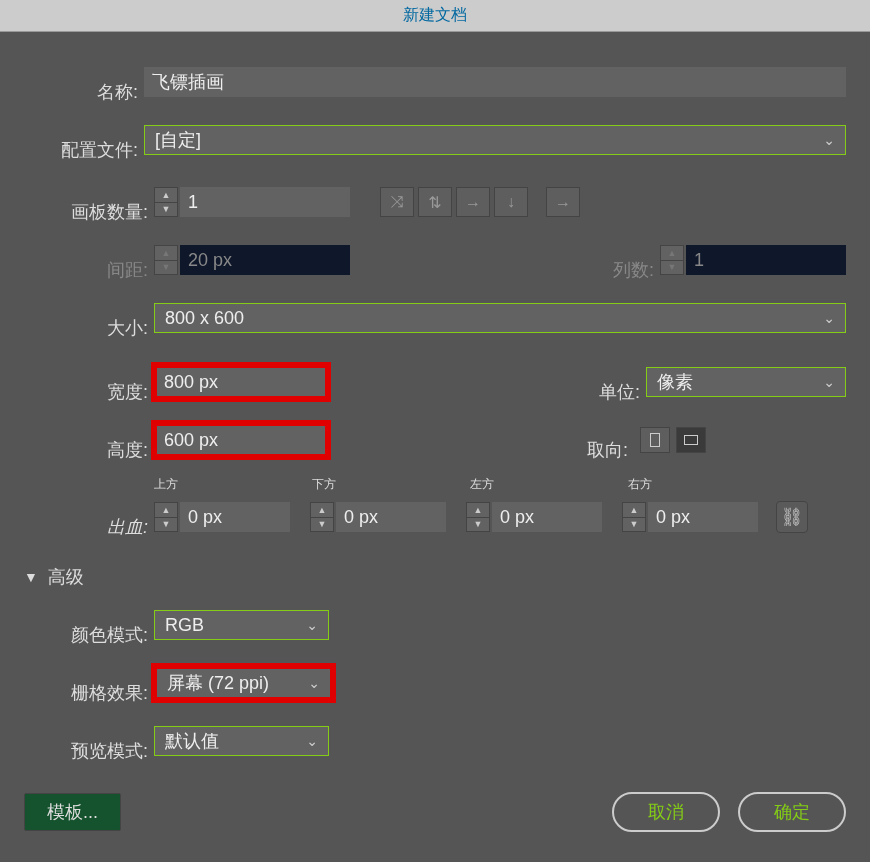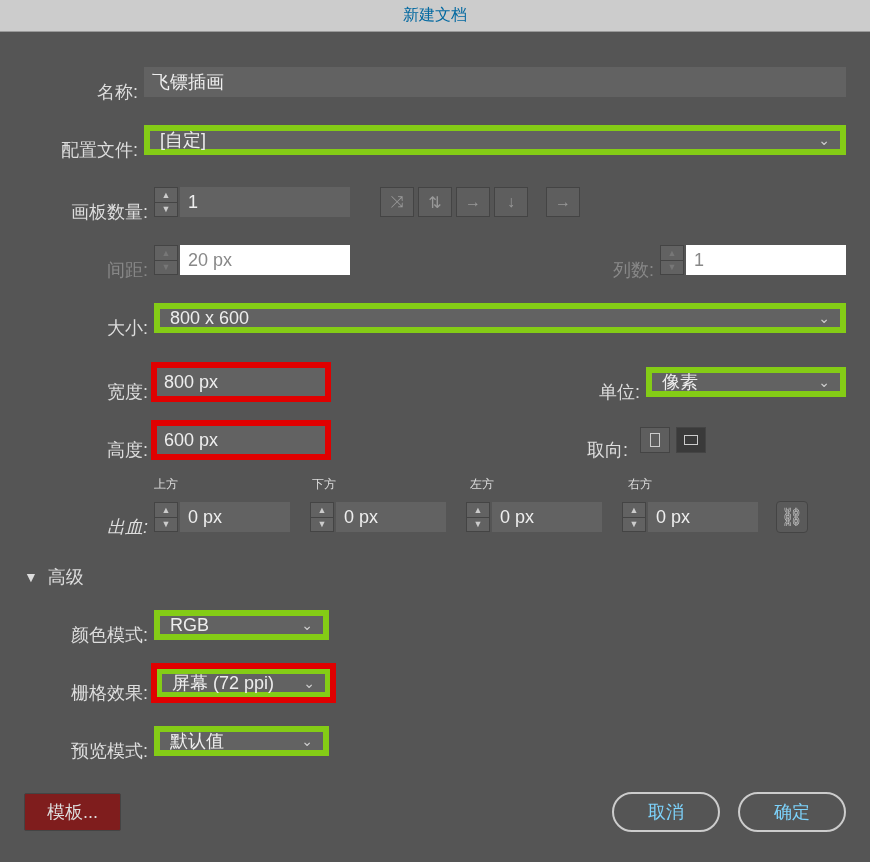--- a/index.html
+++ b/index.html
@@ -39,24 +39,24 @@
     }
     .label-disabled { color: #888; }
     .field-text {
       background: #626262;
       border: none;
       color: #eee;
       height: 30px;
       padding: 0 8px;
       font-size: 18px;
     }
-    .field-text.disabled { color:#888; background:#ffffff; }
+    .field-text.disabled { color:#888; background:#0f172a; }
     .select {
       background: #626262;
-      border: 6px solid #84cc16;
+      border: 1px solid #84cc16;
       height: 30px;
       display: flex;
       align-items: center;
       justify-content: space-between;
       padding: 0 10px;
       color: #eee;
     }
     .select .chev { color:#ccc; font-size:14px; }
     .stepper {
       width: 24px;
@@ -97,25 +97,25 @@
     .link-btn{
       width:32px;height:32px;background:#5a5a5a;border:1px solid #444;border-radius:4px;
       display:flex;align-items:center;justify-content:center;color:#ccc;font-size:18px;
     }
     .footer{
       position:absolute;bottom:30px;left:24px;right:24px;
       display:flex;justify-content:space-between;align-items:center;
     }
     .btn{
       background:#555;border:2px solid #ccc;border-radius:22px;
-      height:40px;padding:0 34px;color:#7dd3fc;font-size:18px;
+      height:40px;padding:0 34px;color:#84cc16;font-size:18px;
       display:flex;align-items:center;justify-content:center;
     }
     .btn-flat{
-      background:#7f1d1d;border:1px solid #444;border-radius:2px;
+      background:#14532d;border:1px solid #444;border-radius:2px;
       height:38px;padding:0 22px;color:#ddd;font-size:18px;
       display:flex;align-items:center;justify-content:center;
     }
     .bleed-head{color:#ddd;font-size:12px;margin-bottom:2px;}
   </style>
 </head>
 <body>
 
 <div class="titlebar">
   <span>新建文档</span>

